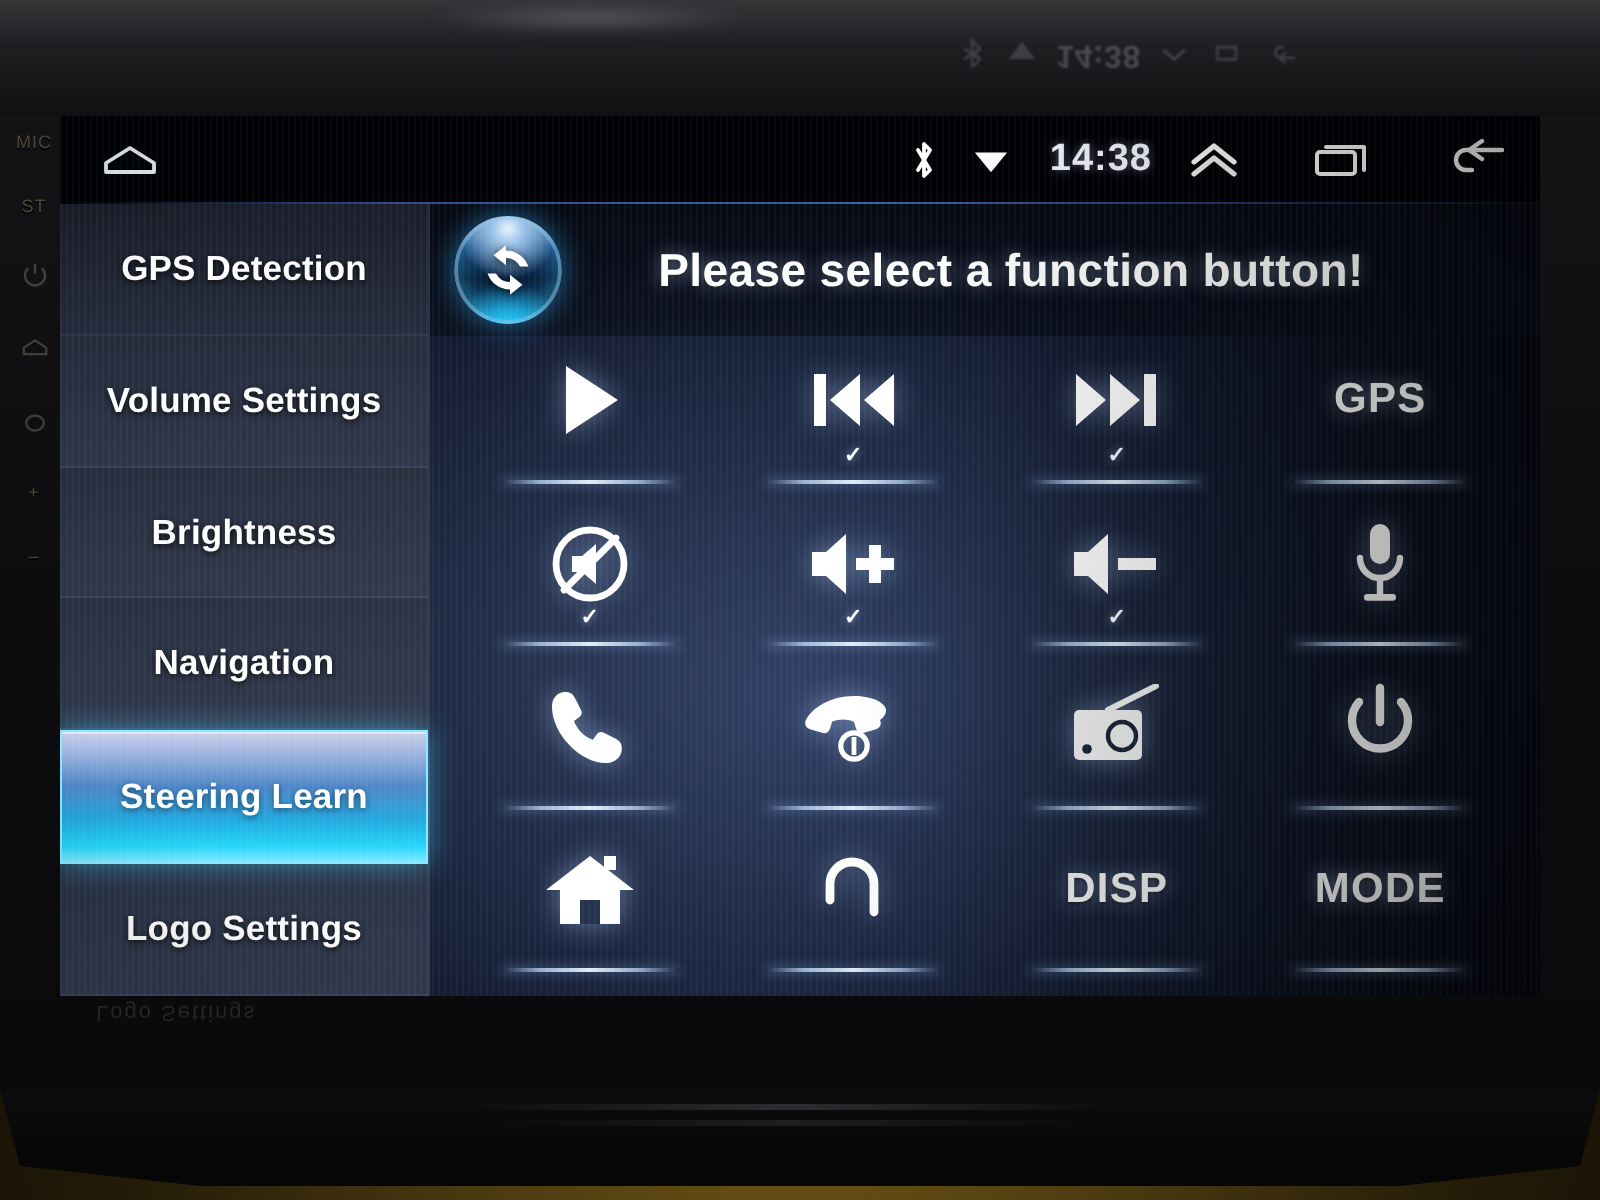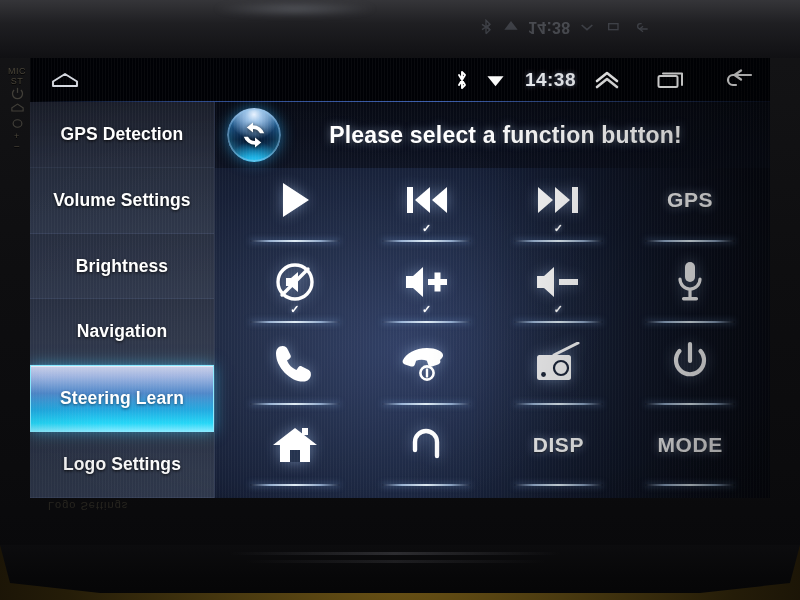--- a/index.html
+++ b/index.html
@@ -63,20 +63,21 @@
   .bezel-reflection .rf-time { font-size: 16px; }
 
   
   .hw-col {
     position: absolute;
     left: 2px; top: 60px;
     width: 30px; height: 420px;
     display: flex;
     flex-direction: column;
     align-items: center;
+    gap: 22px;
     padding-top: 6px;
   }
   .hw-lbl {
     font-size: 9px;
     color: #4a4539;
     letter-spacing: .5px;
     text-shadow: 0 1px 0 rgba(0,0,0,.9);
   }
   .hw-ic { width: 15px; height: 15px; opacity: .40; }
 

